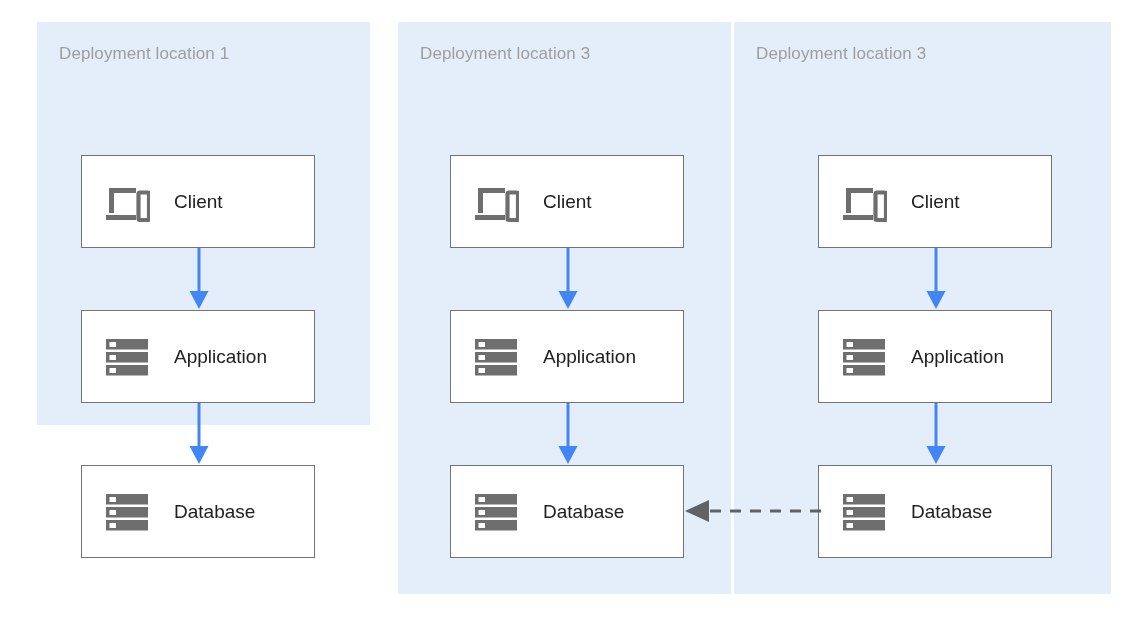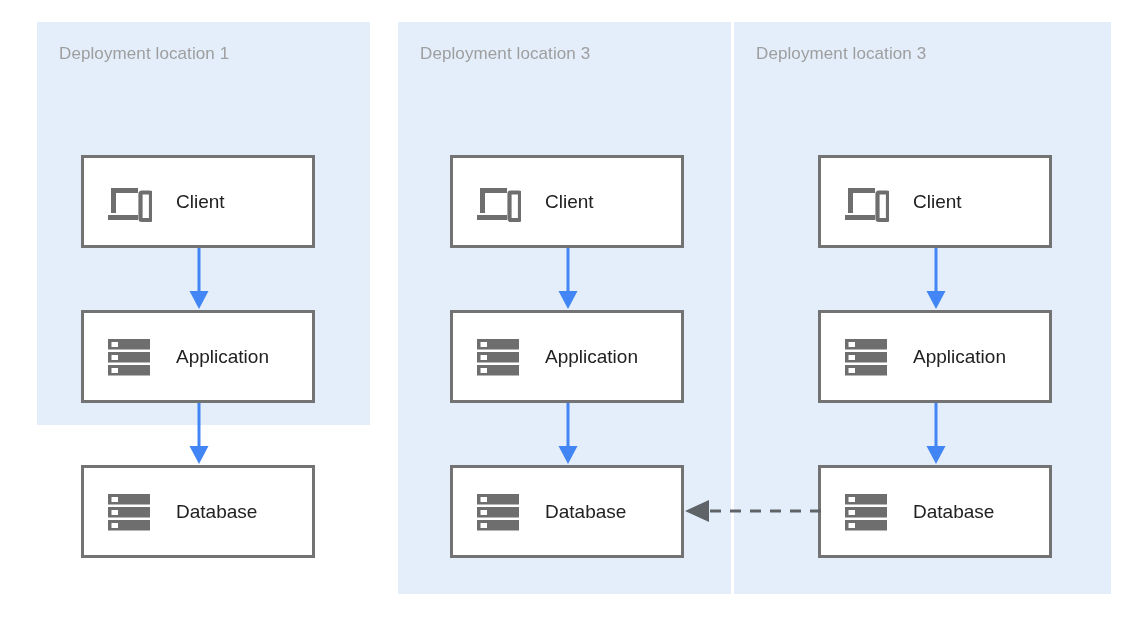--- a/index.html
+++ b/index.html
@@ -35,21 +35,21 @@
     font-size: 17px;
     color: #9e9e9e;
     white-space: nowrap;
     letter-spacing: 0.1px;
   }
 
   
   .node {
     position: absolute;
     background: #ffffff;
-    border: 3px solid #737373;
+    border: 1px solid #737373;
     box-sizing: border-box;
     display: flex;
     align-items: center;
     justify-content: flex-start;
     padding-left: 28px;
   }
   .node-icon {
     position: absolute;
     left: 22px;
     top: 50%;

